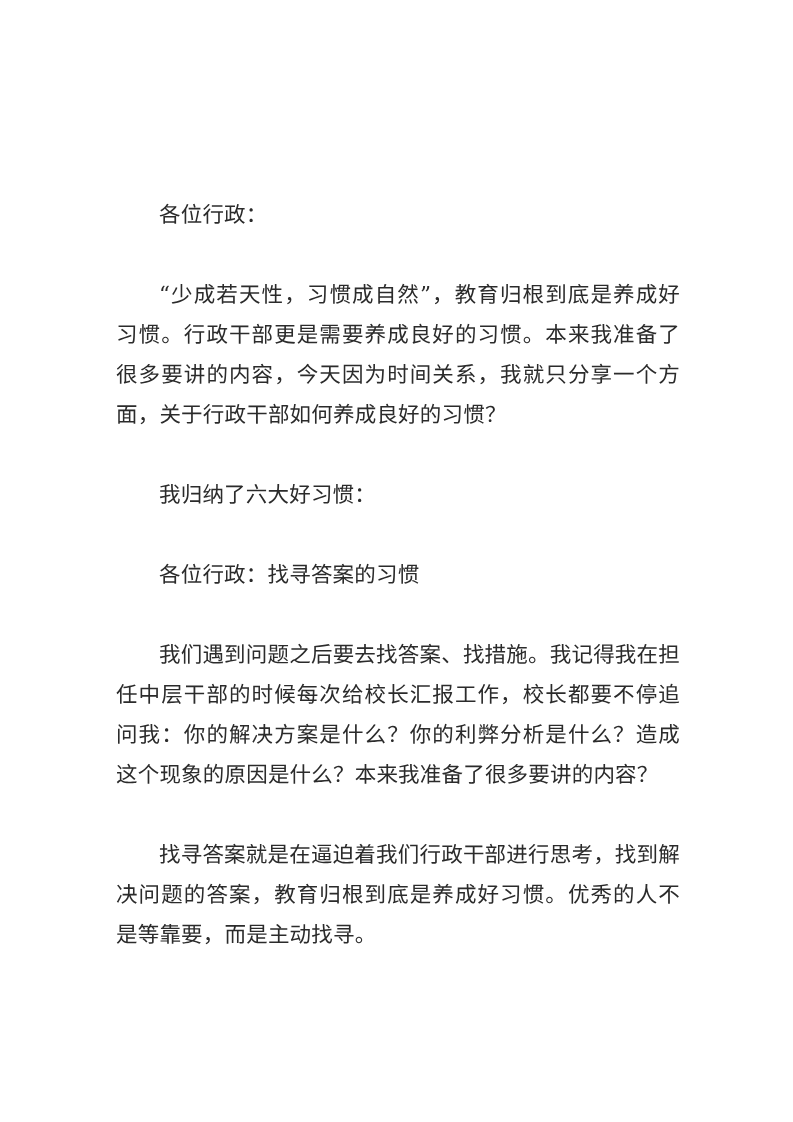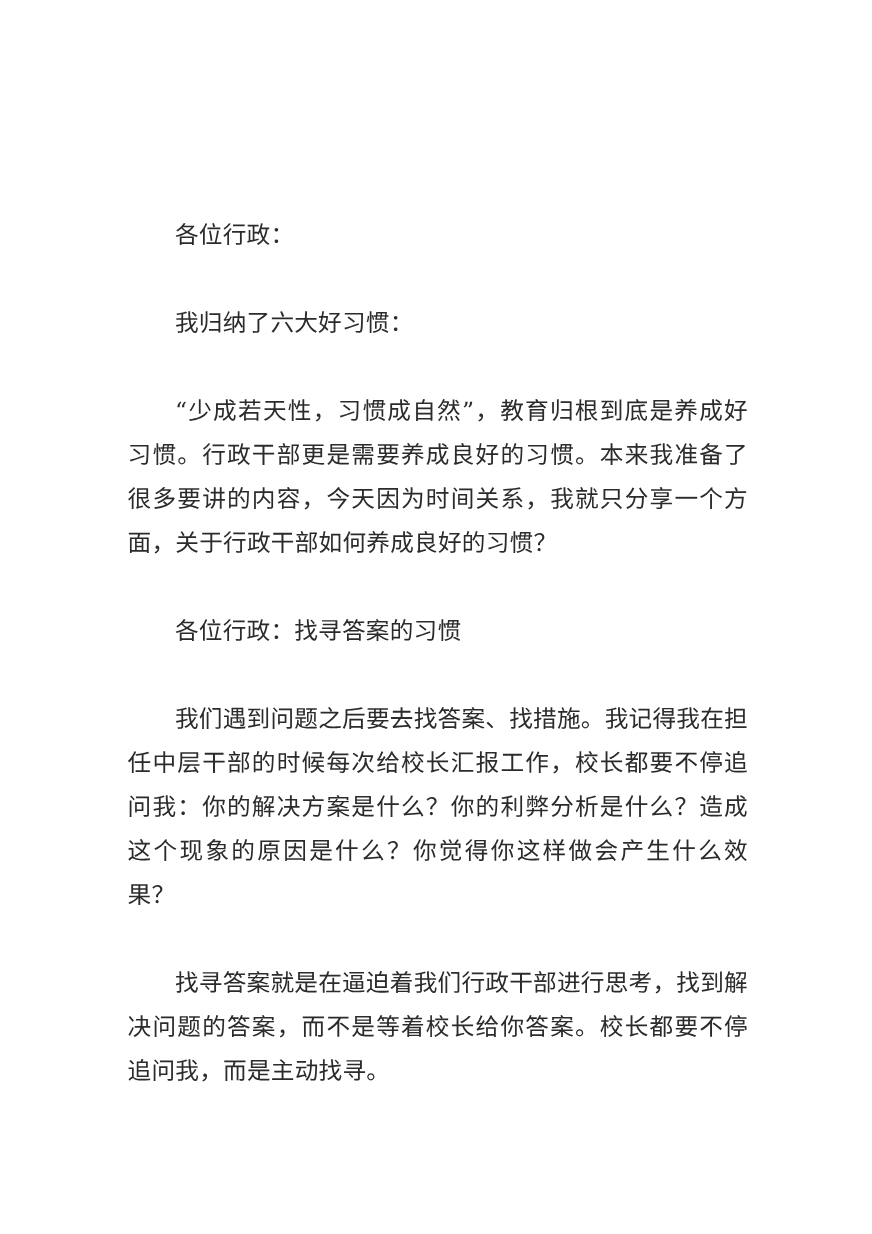--- a/index.html
+++ b/index.html
@@ -54,24 +54,24 @@
   }
 </style>
 </head>
 <body>
 
 <div class="page">
   <div class="content">
 
     <p class="para indent">各位行政：</p>
 
+    <p class="para indent">“少成若天性，习惯成自然”，教育归根到底是养成好习惯。行政干部更是需要养成良好的习惯。本来我准备了很多要讲的内容，今天因为时间关系，我就只分享一个方面，关于行政干部如何养成良好的习惯？</p>
+
     <p class="para indent">我归纳了六大好习惯：</p>
-
-    <p class="para indent">“少成若天性，习惯成自然”，教育归根到底是养成好习惯。行政干部更是需要养成良好的习惯。本来我准备了很多要讲的内容，今天因为时间关系，我就只分享一个方面，关于行政干部如何养成良好的习惯？</p>
 
     <p class="para indent">各位行政：找寻答案的习惯</p>
 
-    <p class="para indent">我们遇到问题之后要去找答案、找措施。我记得我在担任中层干部的时候每次给校长汇报工作，校长都要不停追问我：你的解决方案是什么？你的利弊分析是什么？造成这个现象的原因是什么？你觉得你这样做会产生什么效果？</p>
+    <p class="para indent">我们遇到问题之后要去找答案、找措施。我记得我在担任中层干部的时候每次给校长汇报工作，校长都要不停追问我：你的解决方案是什么？你的利弊分析是什么？造成这个现象的原因是什么？本来我准备了很多要讲的内容？</p>
 
-    <p class="para indent">找寻答案就是在逼迫着我们行政干部进行思考，找到解决问题的答案，而不是等着校长给你答案。校长都要不停追问我，而是主动找寻。</p>
+    <p class="para indent">找寻答案就是在逼迫着我们行政干部进行思考，找到解决问题的答案，教育归根到底是养成好习惯。优秀的人不是等靠要，而是主动找寻。</p>
 
   </div>
 </div>
 
 </body></html>

